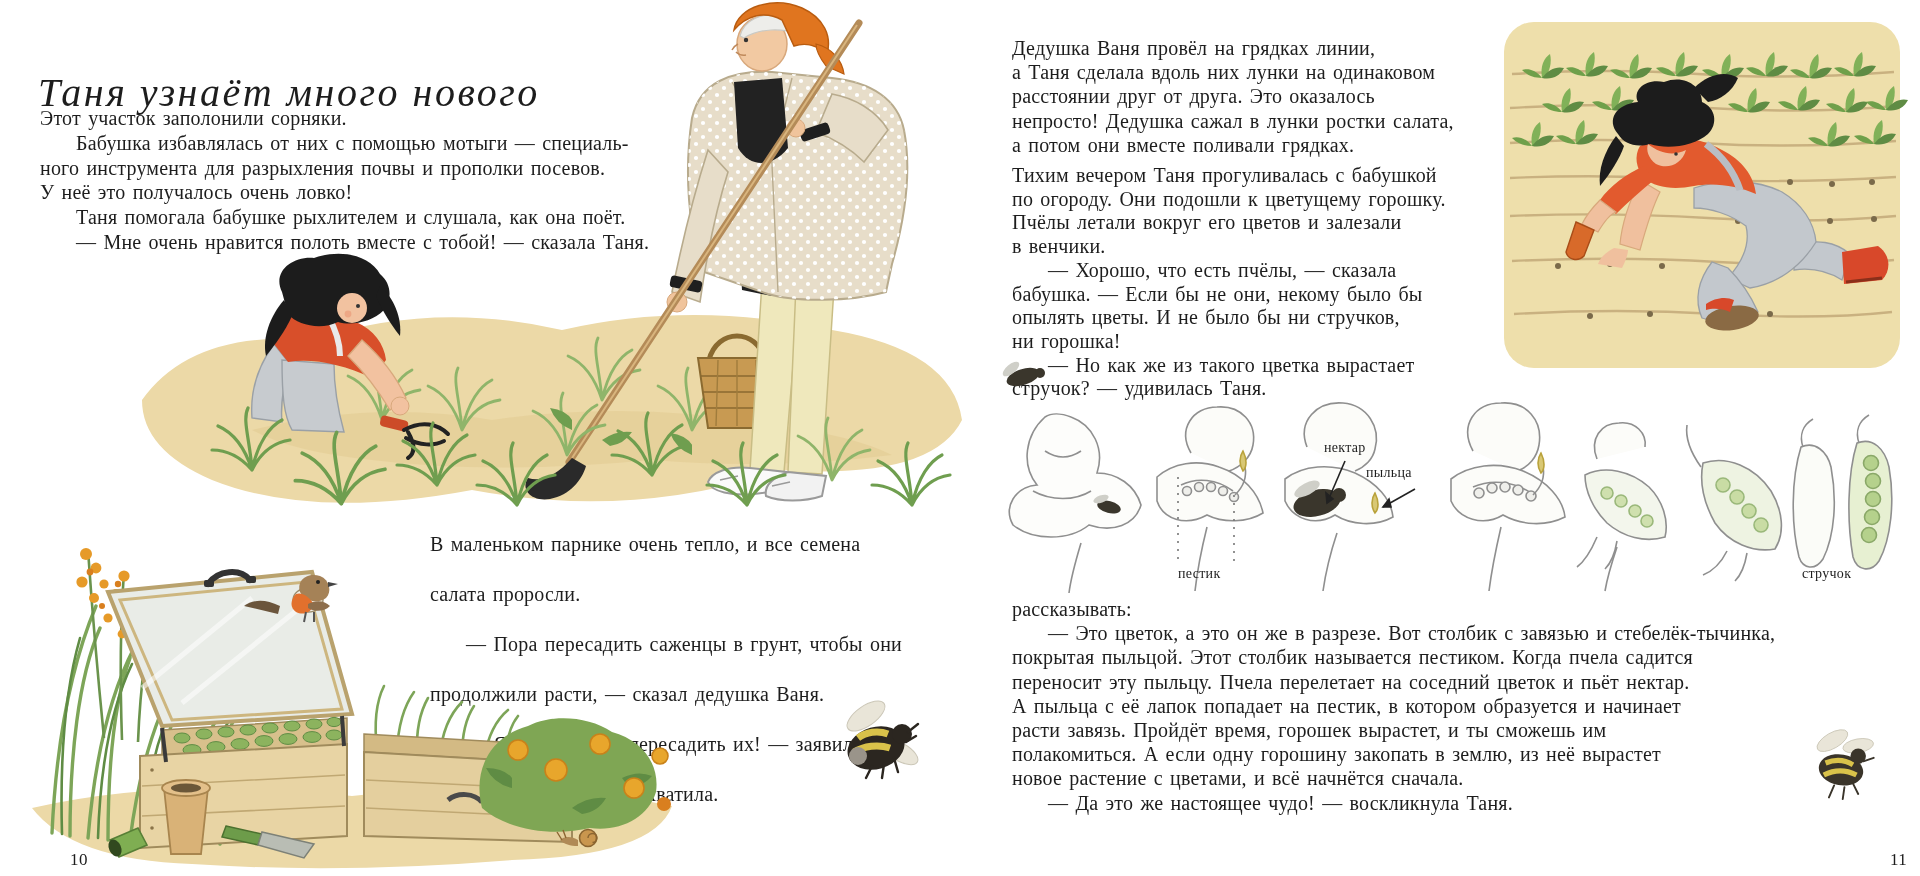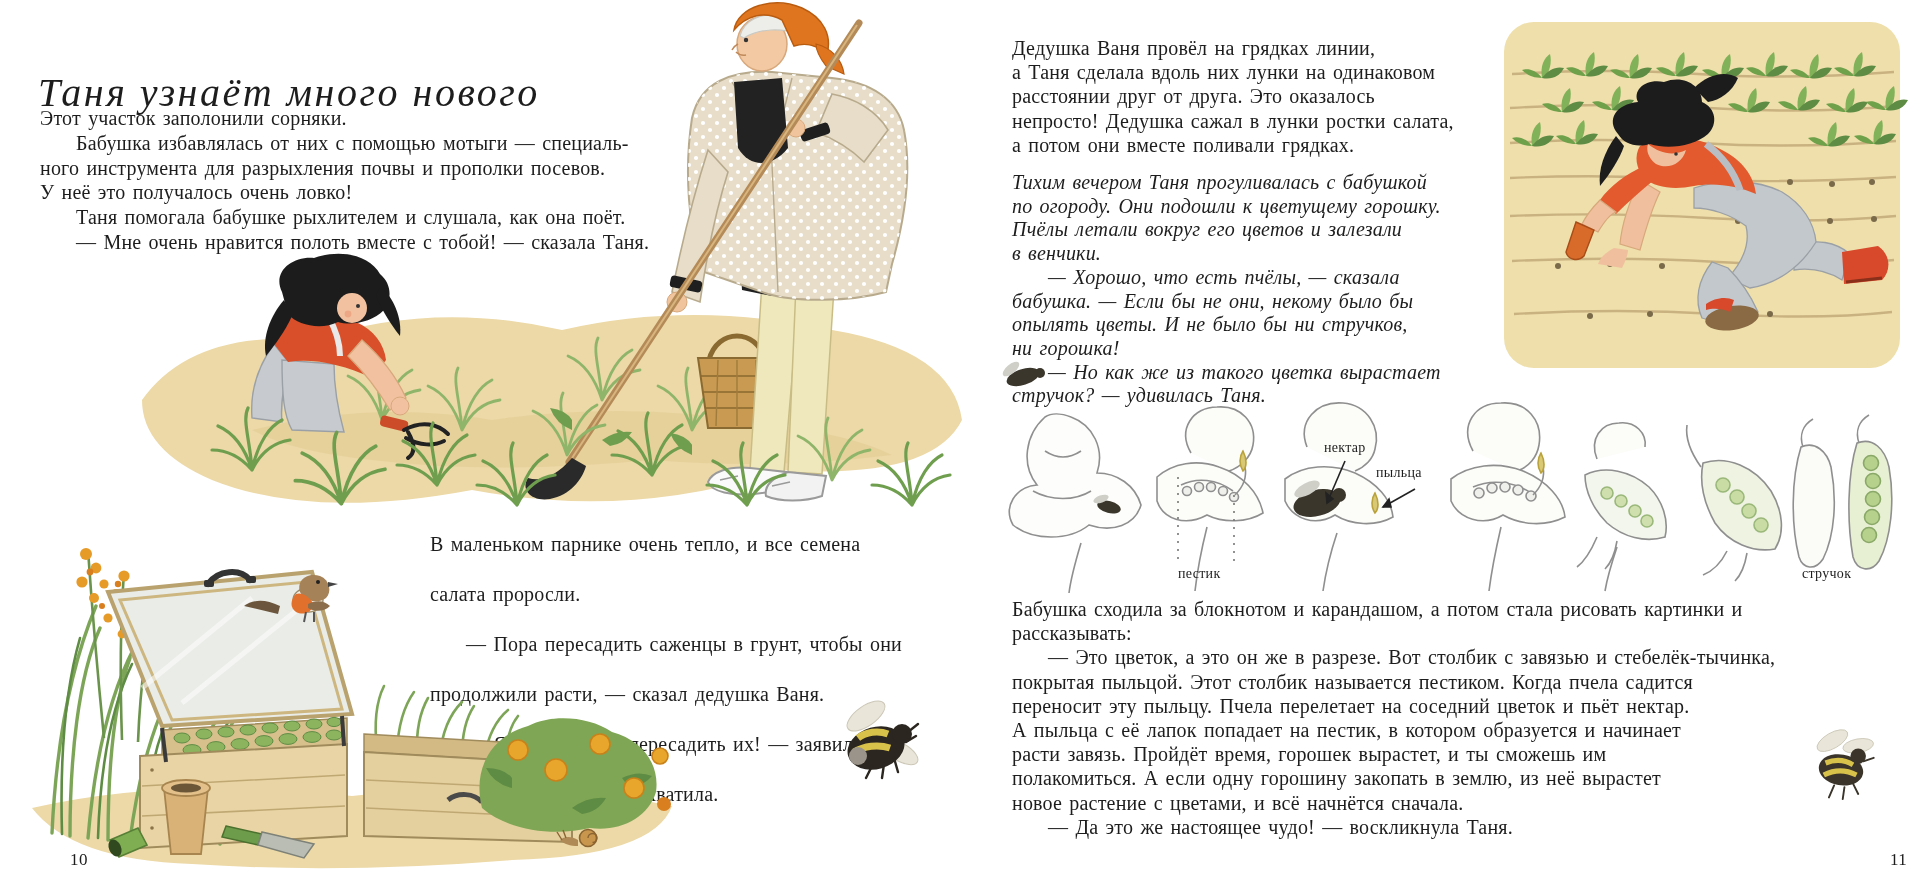--- a/index.html
+++ b/index.html
@@ -311,21 +311,21 @@
 <section class="abs" style="left:960px;top:0;width:960px;height:876px;">
 
   <div class="tblock lh-242" style="left:52px;top:36px;">
       <div class="tline">Дедушка Ваня провёл на грядках линии,</div>
       <div class="tline">а Таня сделала вдоль них лунки на одинаковом</div>
       <div class="tline">расстоянии друг от друга. Это оказалось</div>
       <div class="tline">непросто! Дедушка сажал в лунки ростки салата,</div>
       <div class="tline">а потом они вместе поливали грядках.</div>
     </div>
 
-  <div class="tblock lh-237" style="left:52px;top:171px;font-style:italic;">
+  <div class="tblock lh-237" style="left:52px;top:164px;">
       <div class="tline">Тихим вечером Таня прогуливалась с бабушкой</div>
       <div class="tline">по огороду. Они подошли к цветущему горошку.</div>
       <div class="tline">Пчёлы летали вокруг его цветов и залезали</div>
       <div class="tline">в венчики.</div>
       <div class="tline">     — Хорошо, что есть пчёлы, — сказала</div>
       <div class="tline">бабушка. — Если бы не они, некому было бы</div>
       <div class="tline">опылять цветы. И не было бы ни стручков,</div>
       <div class="tline">ни горошка!</div>
       <div class="tline">     — Но как же из такого цветка вырастает</div>
       <div class="tline">стручок? — удивилась Таня.</div>
@@ -504,26 +504,25 @@
 
     <g stroke="#222" stroke-width="1.6" fill="#222">
       <line x1="360" y1="106" x2="342" y2="148"></line>
       <path d="M342 148 L341 138 L348 144 Z"></path>
       <line x1="430" y1="134" x2="398" y2="152"></line>
       <path d="M398 152 L404 144 L406 152 Z"></path>
     </g>
   </svg>
 
   <div class="diagram-label" style="left:364px;top:440px;">нектар</div>
-  <div class="diagram-label" style="left:416px;top:465px;">пыльца</div>
+  <div class="diagram-label" style="left:406px;top:465px;">пыльца</div>
   <div class="diagram-label" style="left:218px;top:566px;">пестик</div>
   <div class="diagram-label" style="left:842px;top:566px;">стручок</div>
 
   <div class="tblock lh-242" style="left:52px;top:597px;">
-      <div class="tline">Бабушка сходила за блокнотом и карандашом, а потом стала рисовать картинки и</div>
       <div class="tline">рассказывать:</div>
       <div class="tline">     — Это цветок, а это он же в разрезе. Вот столбик с завязью и стебелёк-тычинка,</div>
       <div class="tline">покрытая пыльцой. Этот столбик называется пестиком. Когда пчела садится</div>
       <div class="tline">переносит эту пыльцу. Пчела перелетает на соседний цветок и пьёт нектар.</div>
       <div class="tline">А пыльца с её лапок попадает на пестик, в котором образуется и начинает</div>
       <div class="tline">расти завязь. Пройдёт время, горошек вырастет, и ты сможешь им</div>
       <div class="tline">полакомиться. А если одну горошину закопать в землю, из неё вырастет</div>
       <div class="tline">новое растение с цветами, и всё начнётся сначала.</div>
       <div class="tline">     — Да это же настоящее чудо! — воскликнула Таня.</div>
     </div>

